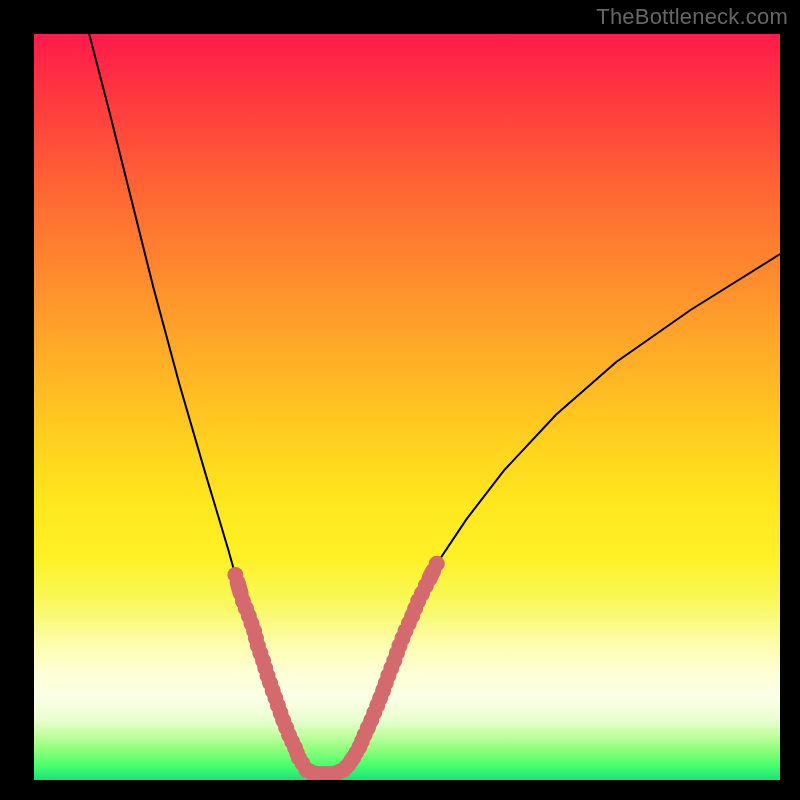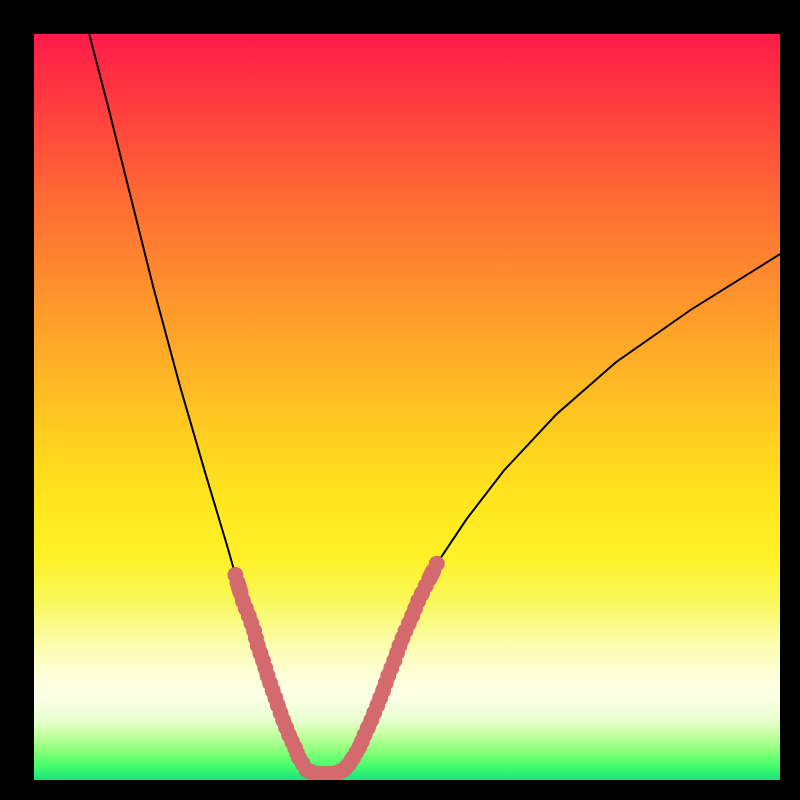--- a/index.html
+++ b/index.html
@@ -66,20 +66,21 @@
   }
   .beads {
     fill: #d46a6e;
     stroke: none;
   }
 </style>
 </head>
 <body>
 
 <div class="frame">
+  <div class="credit">TheBottleneck.com</div>
 
   <div class="plot">
     <svg class="curve" viewBox="0 0 746 746" preserveAspectRatio="none">
       <path id="left-branch" class="curve-path" d="M55.2 0.0 L74.6 74.6 L97.0 164.1 L119.4 253.6 L145.5 350.6 L171.6 440.1 L194.0 514.7 L201.4 540.9 L214.8 581.9 L223.8 611.7 L233.5 641.6 L243.9 671.4 L255.1 701.2 L264.8 723.6 L272.3 735.6 L279.8 739.3"></path>
       <path id="right-branch" class="curve-path" d="M302.1 739.3 L309.6 735.6 L319.3 723.6 L330.5 701.2 L343.2 671.4 L354.3 641.6 L365.5 611.7 L378.2 581.9 L391.7 552.0 L402.8 529.7 L432.7 484.9 L470.0 436.4 L522.2 380.5 L581.9 328.2 L656.5 276.0 L746.0 220.1"></path>
       <g id="bead-group" class="beads">
           <circle cx="201.4" cy="540.9" r="8"></circle>
           <rect x="201.4" y="532.9" width="27.2" height="16.0" rx="8" transform="rotate(74.05 201.4 540.9)"></rect>
           <circle cx="208.9" cy="567.0" r="8"></circle>
           <rect x="208.9" y="559.0" width="16.1" height="16.0" rx="8" transform="rotate(68.20 208.9 567.0)"></rect>

